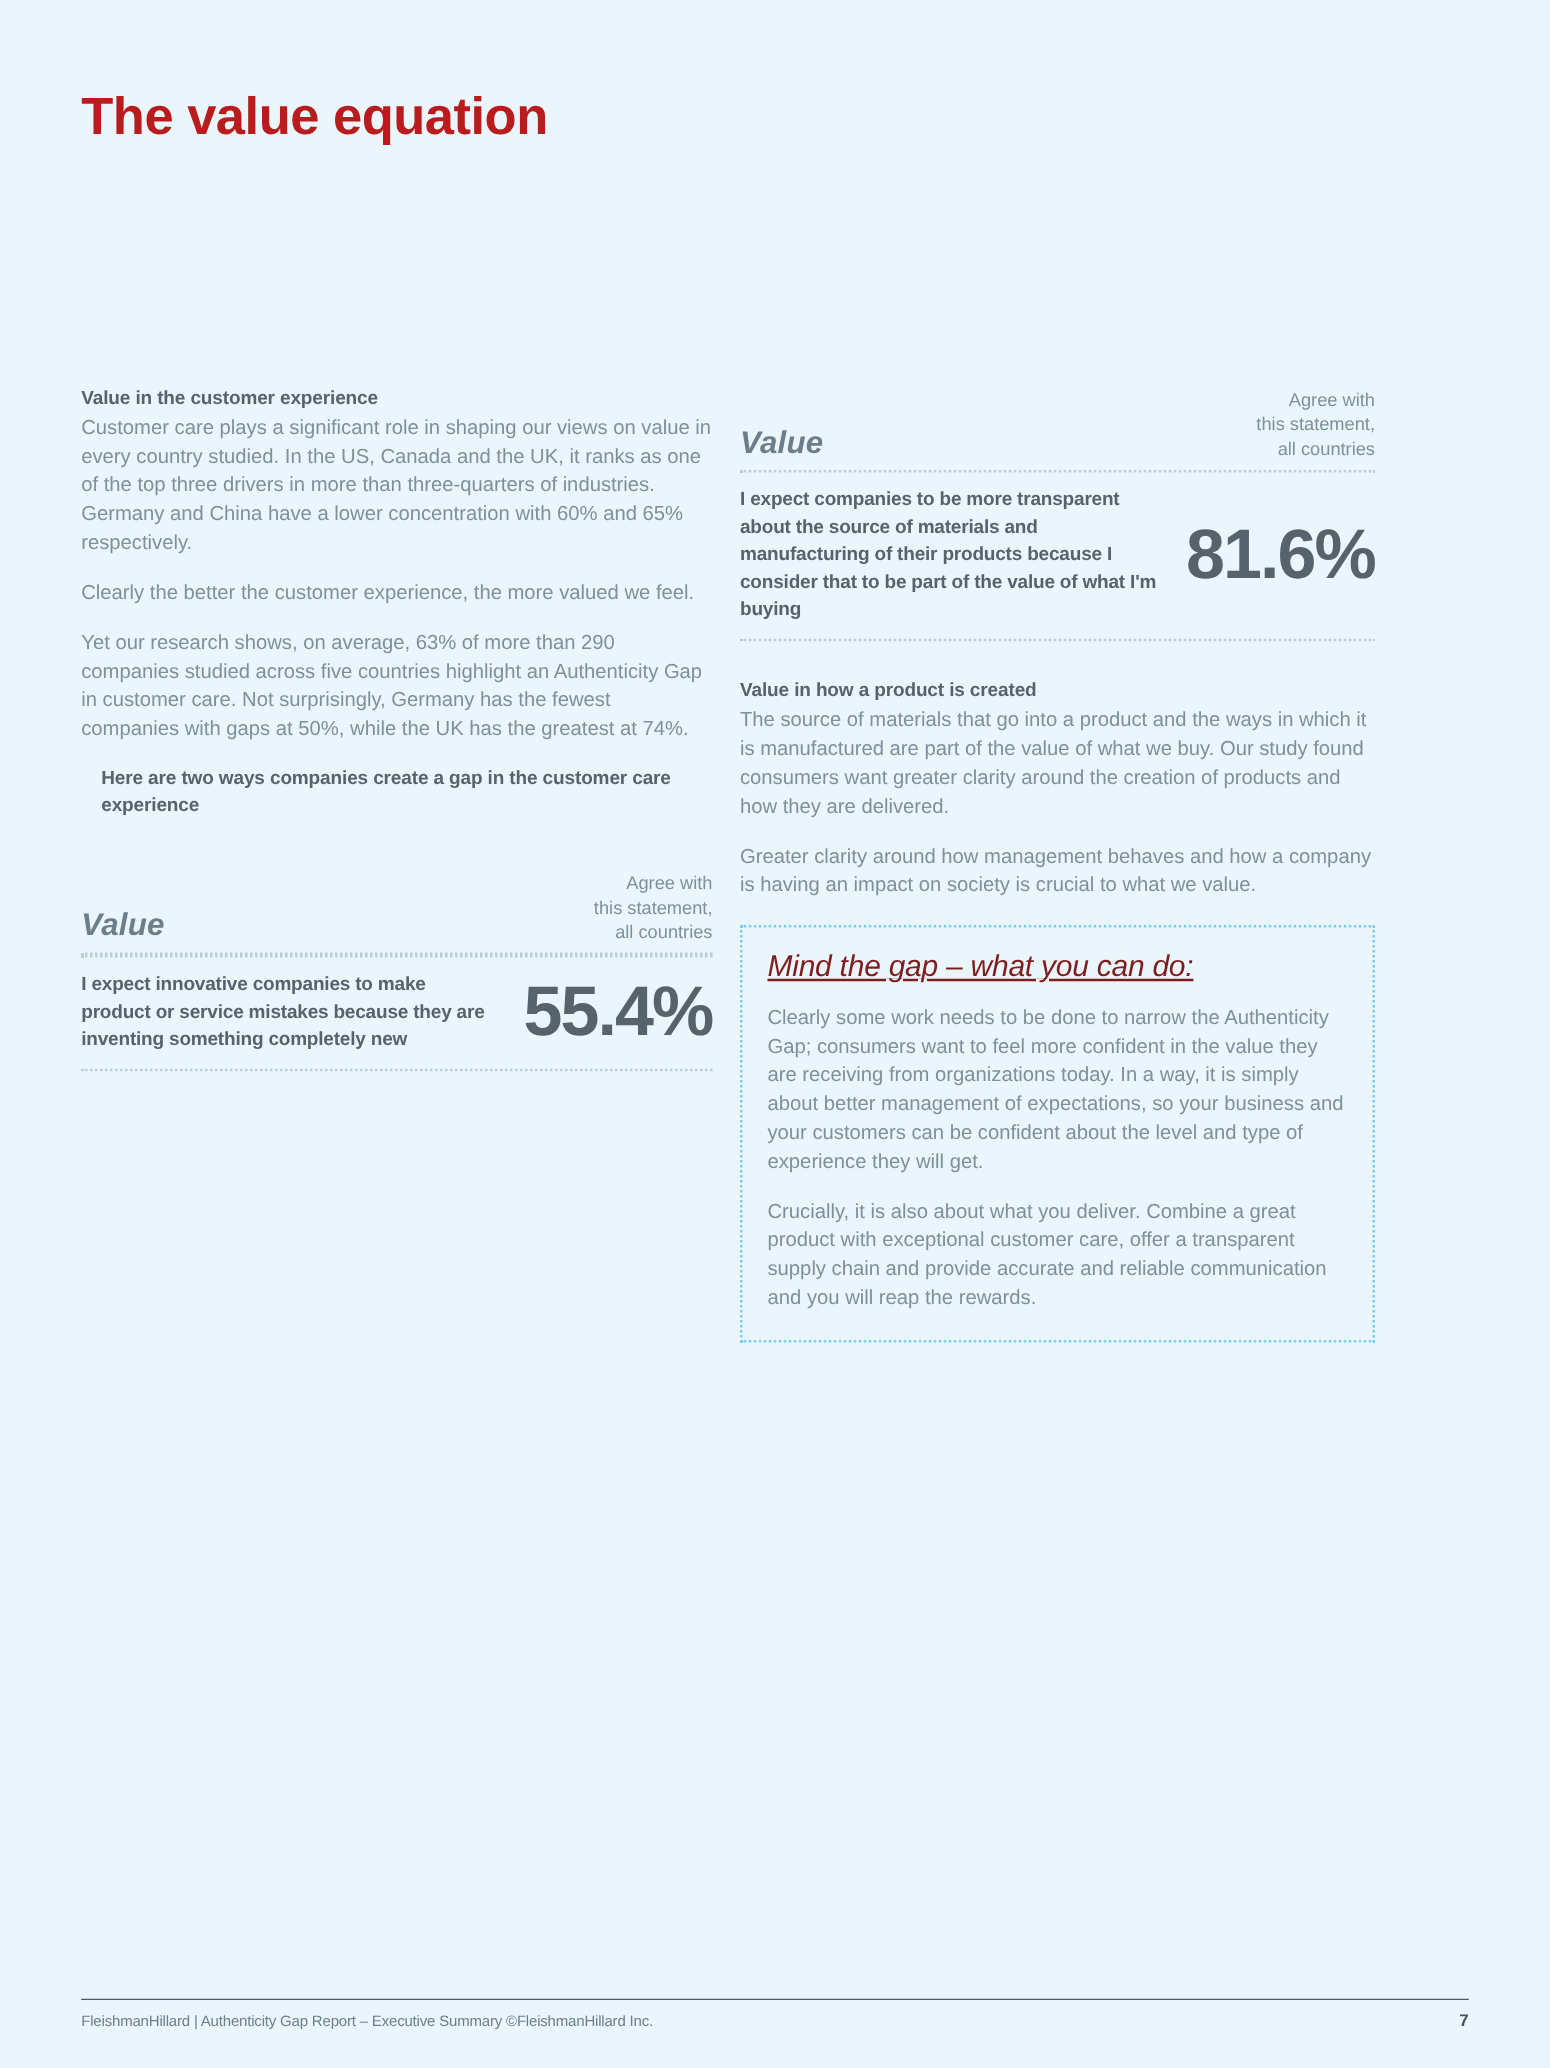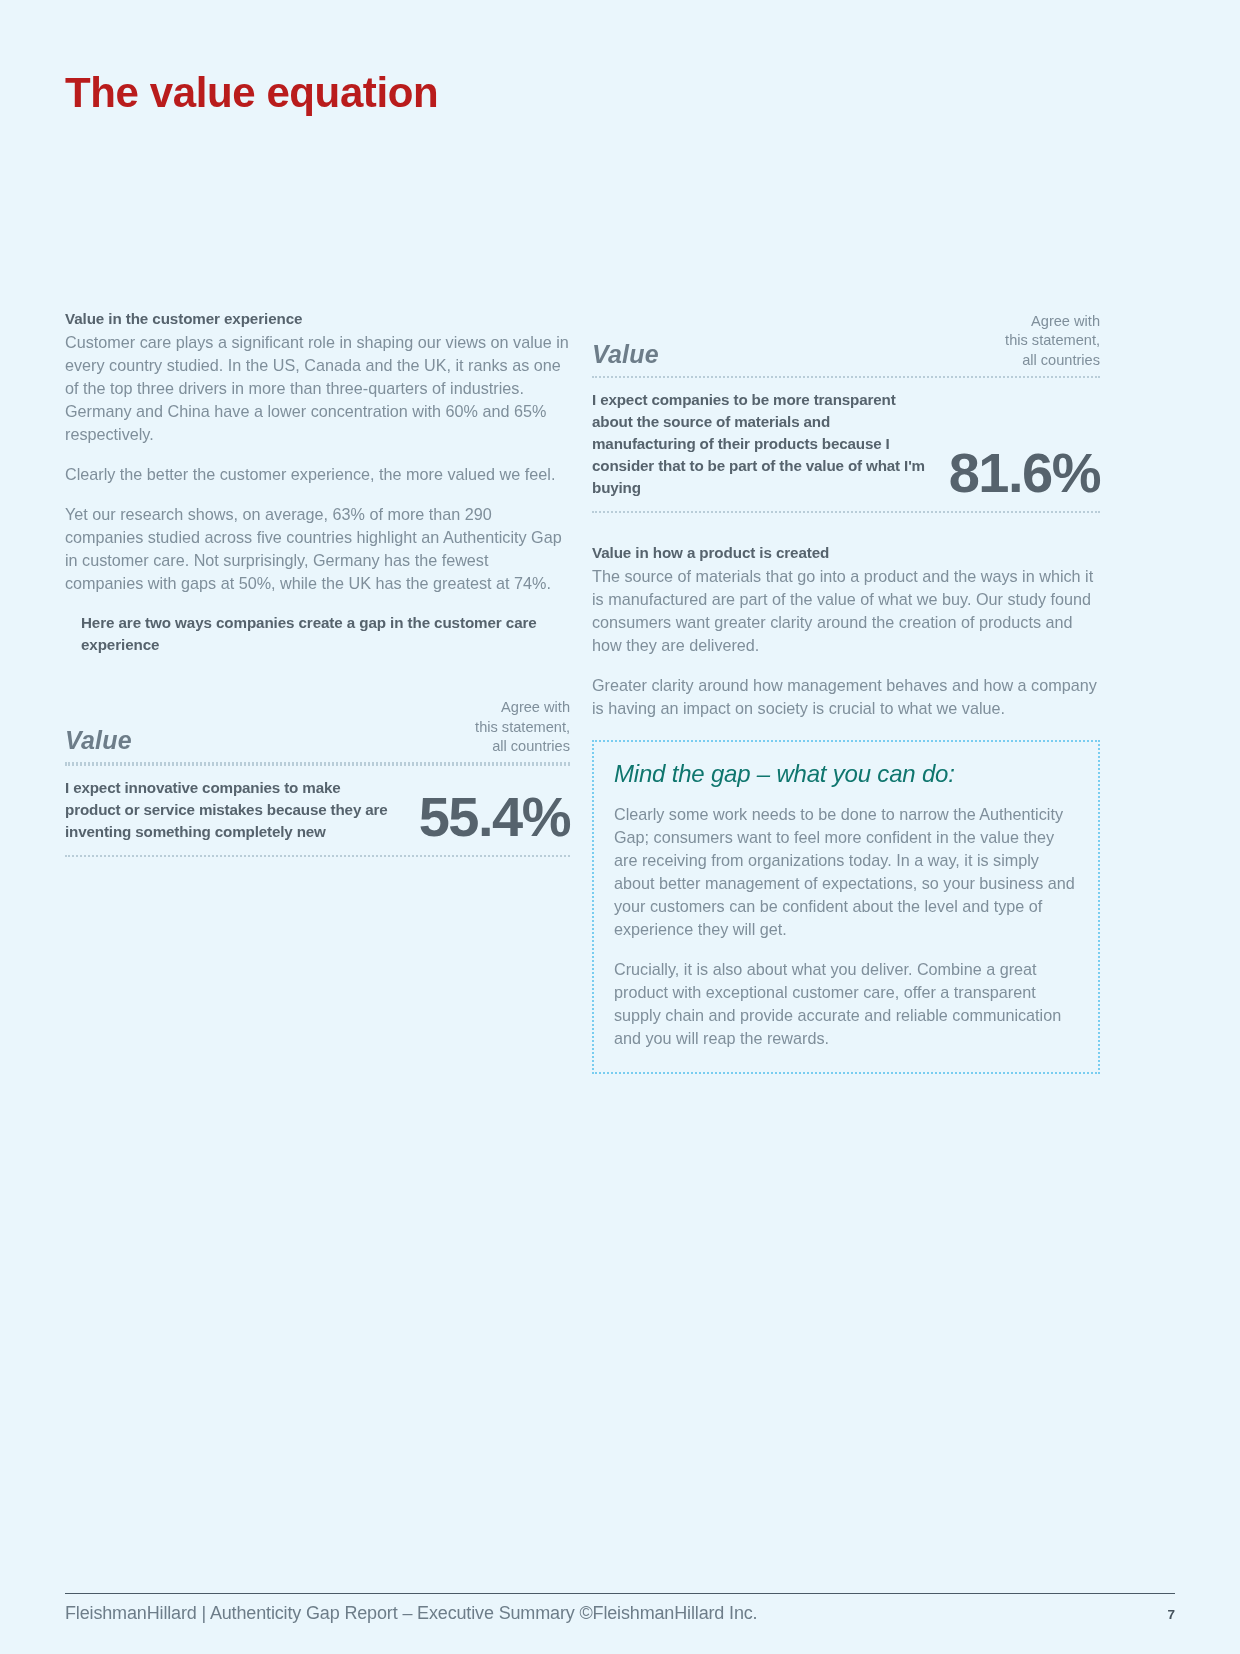--- a/index.html
+++ b/index.html
@@ -100,21 +100,21 @@
 
   .dotted-rule {
     border-top: 2px dotted #b9cdd8;
     height: 0;
     line-height: 0;
     font-size: 0;
   }
 
   .stat-row {
     display: flex;
-    align-items: flex-end;
+    align-items: center;
     justify-content: space-between;
     padding: 11px 0 12px 0;
     gap: 20px;
   }
   .stat-row .stat-text {
     font-size: 15.2px;
     font-weight: bold;
     color: #56636d;
     line-height: 1.45;
     letter-spacing: -0.15px;
@@ -134,25 +134,26 @@
 
   
   .callout {
     border: 2px dotted #79cdf0;
     padding: 18px 20px 22px 20px;
     margin-top: 20px;
   }
   .callout-title {
     font-size: 24px;
     font-style: italic;
-    color: #0f766e;
+    color: #7f1d1d;
     margin: 0 0 15px 0;
     font-weight: 400;
     letter-spacing: -0.2px;
     line-height: 1.15;
+    text-decoration: underline;
   }
   .callout p.body { margin-bottom: 17px; }
   .callout p.body:last-child { margin-bottom: 0; }
 
   
   .footer {
     position: absolute;
     left: 65px;
     right: 65px;
     bottom: 30px;
@@ -160,21 +161,21 @@
   .footer-rule {
     border-top: 1.5px solid #4a5a66;
     margin-bottom: 9px;
   }
   .footer-inner {
     display: flex;
     align-items: baseline;
     justify-content: space-between;
   }
   .footer-text {
-    font-size: 18px;
+    font-size: 12px;
     color: #6d7d89;
     letter-spacing: -0.15px;
   }
   .footer-page {
     font-size: 13.5px;
     font-weight: bold;
     color: #46535d;
   }
 </style>
 </head>

